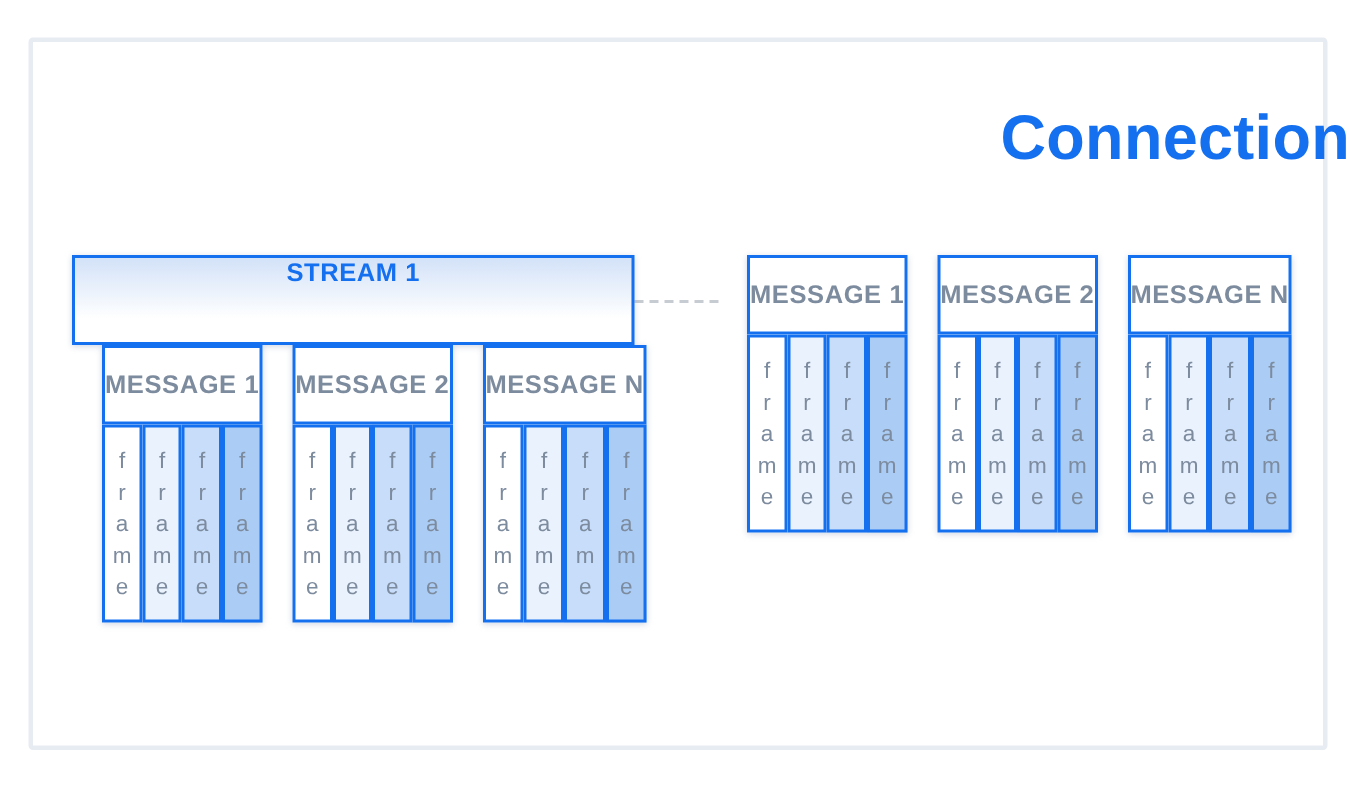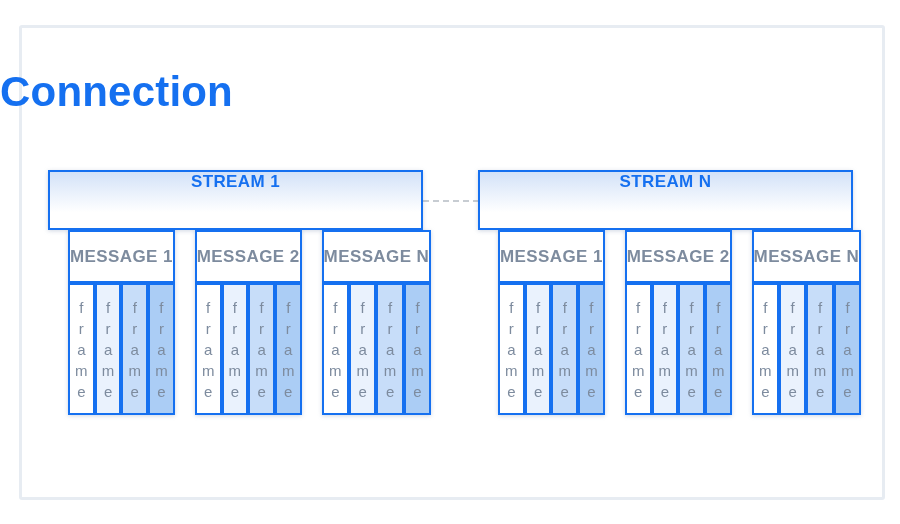--- a/index.html
+++ b/index.html
@@ -7,22 +7,22 @@
     position:relative;width:900px;height:524px;background:#ffffff;overflow:hidden;
     font-family:"Liberation Sans", sans-serif;
   }
   .outer-frame{
     position:absolute;left:19px;top:25px;width:866px;height:475px;
     box-sizing:border-box;border:3px solid var(--frame-border,#e7ecf2);
     border-radius:3px;background:#ffffff;
   }
   .diagram-title{
     position:absolute;left:0;right:0;top:68px;margin:0;
-    text-align:left;font-size:42px;font-weight:700;
-    color:var(--accent,#1570f0);letter-spacing:0.2px;
+    text-align:right;font-size:42px;font-weight:700;
+    color:var(--accent,#1570f0);letter-spacing:0.2px;padding-left:28px;
   }
   .connector{
     position:absolute;left:423px;top:200px;width:56px;height:0;
     border-top:2px dashed var(--connector,#c7ccd2);
   }
   .streams-layer{position:absolute;left:0;top:0;width:100%;height:100%;}
   .stream-group{
     position:absolute;top:170px;width:375px;
     filter:drop-shadow(0 1px 2px rgba(120,140,175,0.35));
   }
@@ -173,23 +173,20 @@
 r
 a
 m
 e</span>
               </div>
             </div>
           </div>
         </div>
       </div>
       <div class="stream-group pos-1">
-        <div class="stream-header">
-          <span class="stream-label">STREAM N</span>
-        </div>
         <div class="messages-row">
           <div class="message-col">
             <div class="message-box">
               <span class="message-label">MESSAGE 1</span>
             </div>
             <div class="frames-row">
               <div class="frame-cell" style="background: rgb(255, 255, 255);">
                 <span class="frame-label">f
 r
 a

